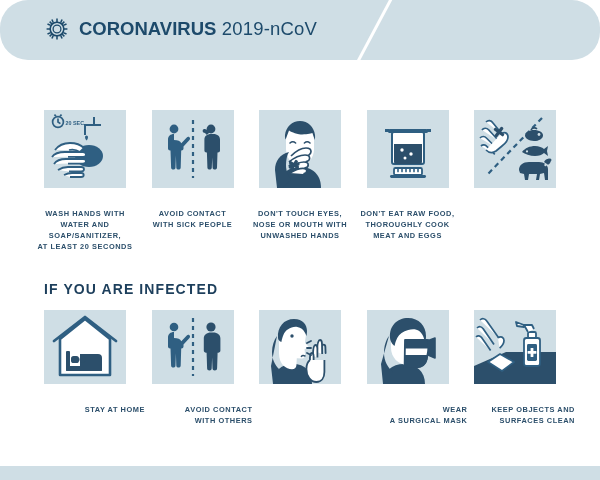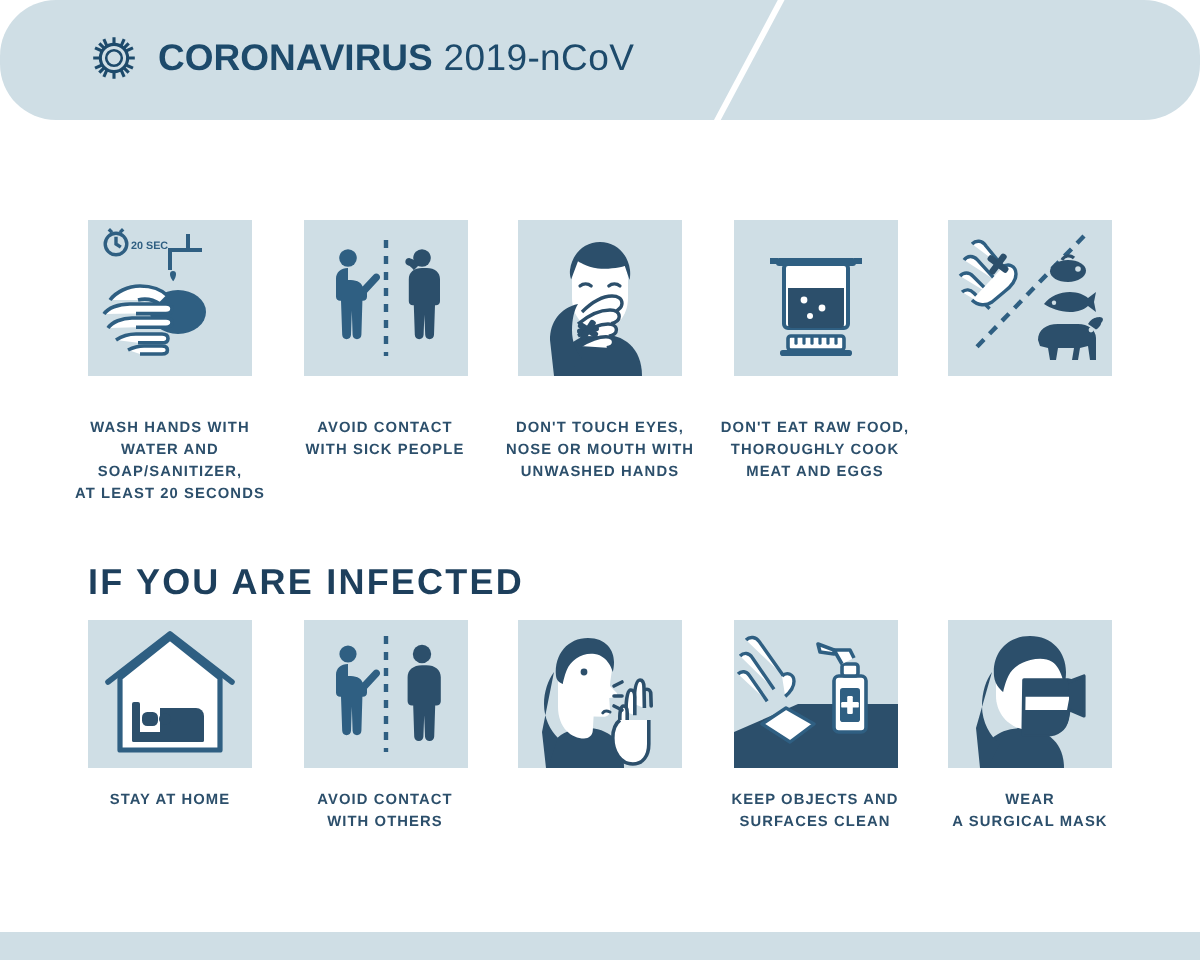--- a/index.html
+++ b/index.html
@@ -42,21 +42,21 @@
     color:#1d3f5c;
   }
   
   .footer-bar{
     position:absolute;left:0;top:466px;width:600px;height:14px;
     background:#cfdee5;
   }
   
   .section-title{
     position:absolute;left:44px;
-    font-size:18px;font-weight:bold;letter-spacing:1.1px;
+    font-size:14px;font-weight:bold;letter-spacing:1.1px;
     color:#1d3f5c;
   }
   #sec2-title{top:281px;}
 
   .row{
     position:absolute;left:44px;width:512px;
     display:flex;justify-content:space-between;
   }
   #row1{top:110px;}
   #row2{top:310px;}
@@ -73,21 +73,21 @@
   #row2 .tile{height:74px;}
   .caption{
     margin-top:20px;
     font-size:7.4px;font-weight:bold;letter-spacing:.55px;
     line-height:11px;
     color:#2c4f6b;
     text-align:center;
     white-space:pre-line;
     width:120px;
   }
-  #row2 .caption{margin-top:10px;}
+  #row2 .caption{text-align:right;}
 </style>
 </head>
 <body>
 
 <div class="header">
   <div class="header-diag"></div>
 
   <div class="brand">
     <span>
       <svg class="virus-icon" viewBox="0 0 40 40">
@@ -333,57 +333,57 @@
           <line x1="48" y1="43" x2="52" y2="45"></line>
         </g>
       </svg>
     </span>
   </div>
 
   <div class="card">
     <span class="tile">
       <svg class="tile" viewBox="0 0 82 74">
         <rect width="82" height="74" fill="#cfdee5"></rect>
-        <path d="M0 74V56l32-14h50v32z" fill="#2c4f6b"></path>
-        <g fill="#ffffff" stroke="#2f5f82" stroke-width="1.7" stroke-linejoin="round">
-          <path d="M6 10c2-2 5-1.6 6.6.8l12 17"></path>
-          <path d="M3 18c2-2 4.6-1.6 6 .6l11 16"></path>
-          <path d="M2 27c1.8-1.8 4.2-1.4 5.6.6l9 13"></path>
-          <path d="M24 28c2.6-2.4 6-.8 6 2.6 0 2.4-1.4 5-4.4 7.6"></path>
-        </g>
-        <path d="M14 52l12-8 14 8-12 9z" fill="#ffffff" stroke="#2f5f82" stroke-width="1.7" stroke-linejoin="round"></path>
-        <g fill="#ffffff" stroke="#2f5f82" stroke-width="1.8" stroke-linejoin="round">
-          <rect x="50" y="28" width="16" height="28" rx="2.4"></rect>
-          <rect x="54" y="22" width="8" height="6" rx="1.4"></rect>
-          <path d="M54 22l-4-7h8l2 4"></path>
-          <path d="M50 15l-8-3 1 4 7 1z"></path>
-        </g>
-        <rect x="53" y="34" width="10" height="17" rx="1.4" fill="#2f5f82"></rect>
-        <g fill="#ffffff">
-          <rect x="56.6" y="38" width="2.8" height="9" rx="0.6"></rect>
-          <rect x="53.6" y="41" width="8.8" height="2.8" rx="0.6"></rect>
-        </g>
-      </svg>
-    </span>
-    <div class="caption">KEEP OBJECTS AND
-SURFACES CLEAN</div>
-  </div>
-
-  <div class="card">
-    <span class="tile">
-      <svg class="tile" viewBox="0 0 82 74">
-        <rect width="82" height="74" fill="#cfdee5"></rect>
         <path d="M16 74c0-13 9-20 21-20s21 7 21 20z" fill="#2c4f6b"></path>
         <path d="M24 30c0-11 7-19 17-19s17 8 17 18v8c0 10-7 18-17 18s-17-8-17-17z" fill="#ffffff"></path>
         <path d="M23 28c-1-12 7-20 18-20s18 8 18 18c0 4-.8 7-.8 7s-1.4-9-6-12c-3-2-7-2-11-1-5 1.2-9 4-11 8-1.8 3.6-2.6 8-2.6 8s-4.2-3-4.6-8z" fill="#2c4f6b"></path>
         <path d="M22 26c-3 4-5 10-5 17 0 8 4 15 9 19l-6 12H16l-2-20z" fill="#2c4f6b"></path>
         <path d="M38 30h22c2 0 3 1.4 2.6 3.4l-3 16c-1 5-5 8-10 8h-12z" fill="#ffffff" stroke="#2c4f6b" stroke-width="1.8" stroke-linejoin="round"></path>
         <path d="M38 30h22c2 0 3 1.4 2.6 3.4l-1 5H38z" fill="#2c4f6b"></path>
         <path d="M38 45h23.2l-.8 4.4c-1 5-5 8-10 8H38z" fill="#2c4f6b"></path>
         <path d="M60 31l8-3v20l-7-3" fill="#2c4f6b" stroke="#2c4f6b" stroke-width="1.6" stroke-linejoin="round"></path>
       </svg>
     </span>
     <div class="caption">WEAR
 A SURGICAL MASK</div>
   </div>
+
+  <div class="card">
+    <span class="tile">
+      <svg class="tile" viewBox="0 0 82 74">
+        <rect width="82" height="74" fill="#cfdee5"></rect>
+        <path d="M0 74V56l32-14h50v32z" fill="#2c4f6b"></path>
+        <g fill="#ffffff" stroke="#2f5f82" stroke-width="1.7" stroke-linejoin="round">
+          <path d="M6 10c2-2 5-1.6 6.6.8l12 17"></path>
+          <path d="M3 18c2-2 4.6-1.6 6 .6l11 16"></path>
+          <path d="M2 27c1.8-1.8 4.2-1.4 5.6.6l9 13"></path>
+          <path d="M24 28c2.6-2.4 6-.8 6 2.6 0 2.4-1.4 5-4.4 7.6"></path>
+        </g>
+        <path d="M14 52l12-8 14 8-12 9z" fill="#ffffff" stroke="#2f5f82" stroke-width="1.7" stroke-linejoin="round"></path>
+        <g fill="#ffffff" stroke="#2f5f82" stroke-width="1.8" stroke-linejoin="round">
+          <rect x="50" y="28" width="16" height="28" rx="2.4"></rect>
+          <rect x="54" y="22" width="8" height="6" rx="1.4"></rect>
+          <path d="M54 22l-4-7h8l2 4"></path>
+          <path d="M50 15l-8-3 1 4 7 1z"></path>
+        </g>
+        <rect x="53" y="34" width="10" height="17" rx="1.4" fill="#2f5f82"></rect>
+        <g fill="#ffffff">
+          <rect x="56.6" y="38" width="2.8" height="9" rx="0.6"></rect>
+          <rect x="53.6" y="41" width="8.8" height="2.8" rx="0.6"></rect>
+        </g>
+      </svg>
+    </span>
+    <div class="caption">KEEP OBJECTS AND
+SURFACES CLEAN</div>
+  </div>
 </div>
 
 <div class="footer-bar"></div>
 
 </body></html>

